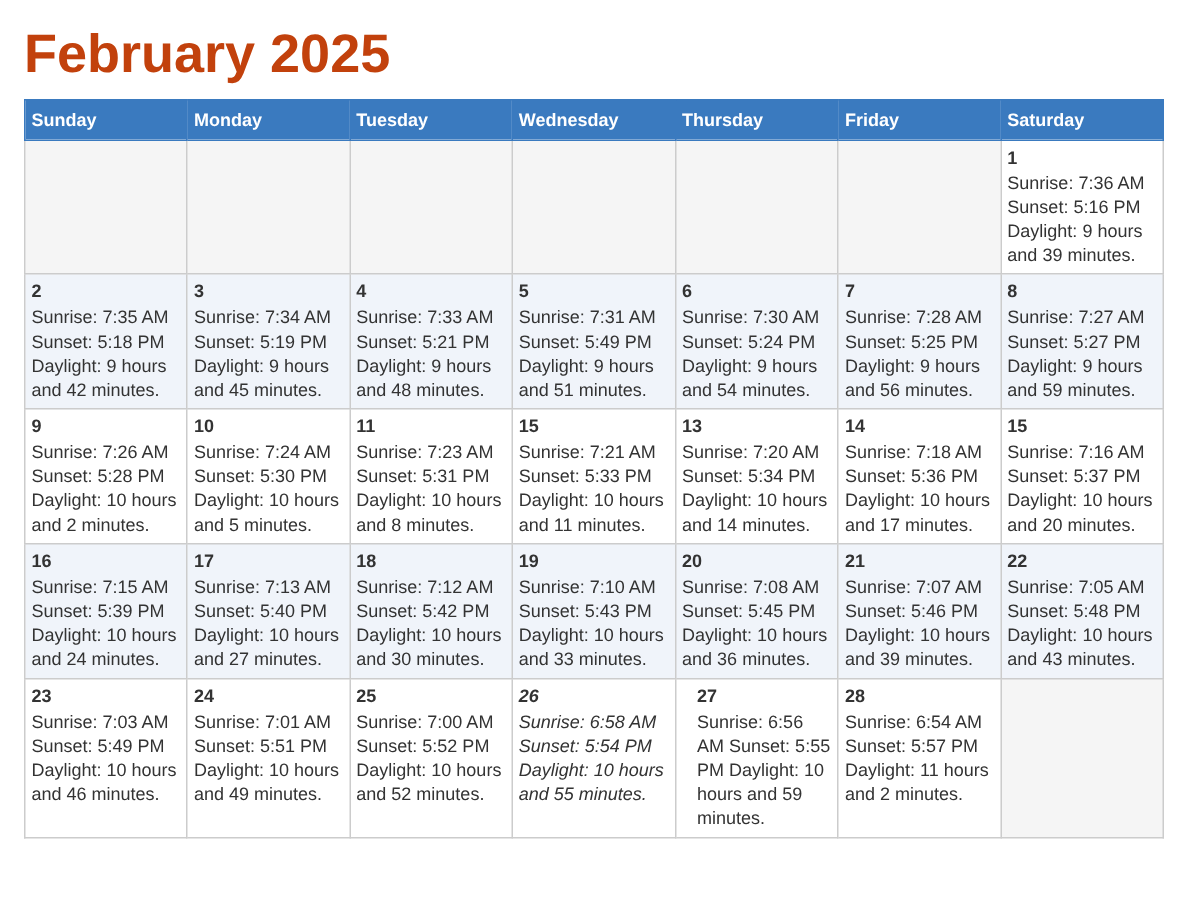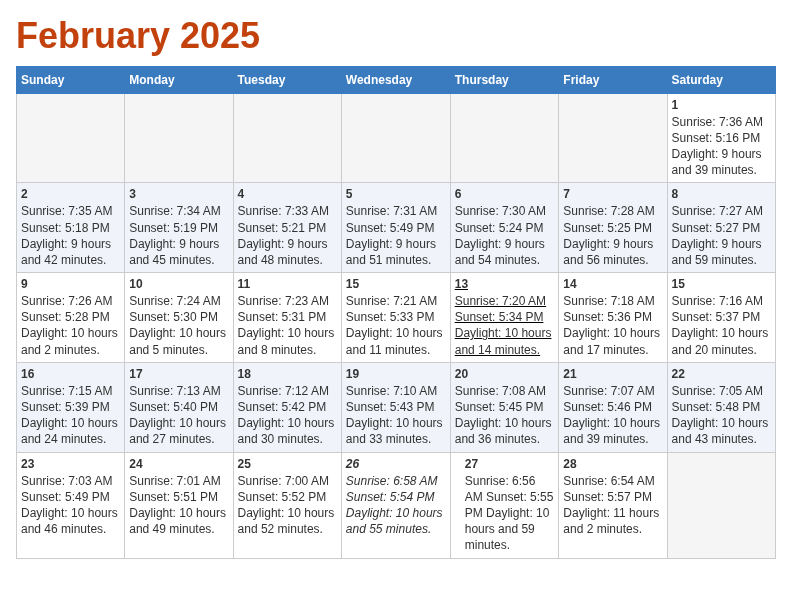--- a/index.html
+++ b/index.html
@@ -177,21 +177,21 @@
           <div class="day-info">Sunrise: 7:23 AM
 Sunset: 5:31 PM
 Daylight: 10 hours and 8 minutes.</div>
         </td>
         <td style="min-height: 80px;">
           <div class="day-num">15</div>
           <div class="day-info">Sunrise: 7:21 AM
 Sunset: 5:33 PM
 Daylight: 10 hours and 11 minutes.</div>
         </td>
-        <td style="min-height: 80px; text-decoration: underline;">
+        <td style="min-height: 80px;">
           <div class="day-num">13</div>
           <div class="day-info">Sunrise: 7:20 AM
 Sunset: 5:34 PM
 Daylight: 10 hours and 14 minutes.</div>
         </td>
         <td style="min-height: 80px;">
           <div class="day-num">14</div>
           <div class="day-info">Sunrise: 7:18 AM
 Sunset: 5:36 PM
 Daylight: 10 hours and 17 minutes.</div>

